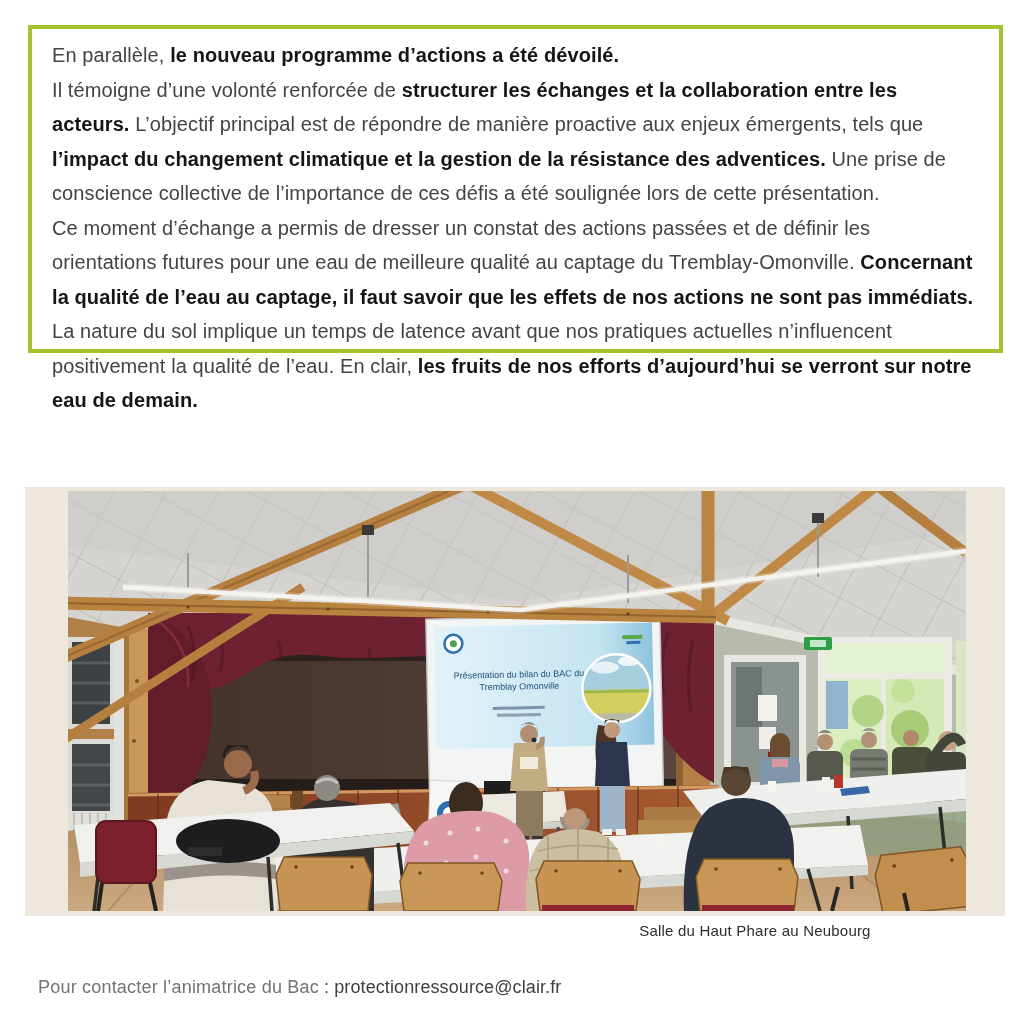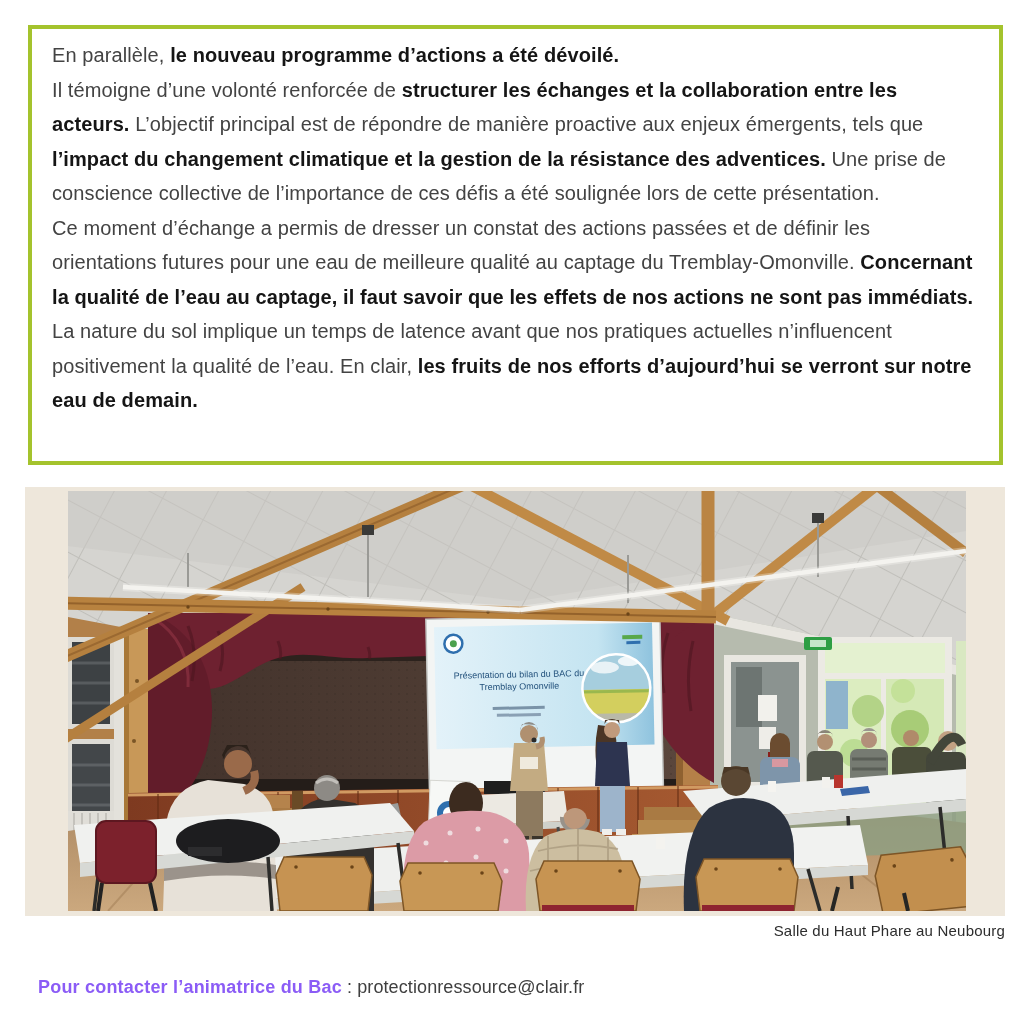--- a/index.html
+++ b/index.html
@@ -1,41 +1,41 @@
 <!DOCTYPE html>
 <html><head>
 <meta charset="utf-8">
 <style>
   html,body{margin:0;padding:0;}
   body{
     width:1030px;height:1030px;position:relative;background:#ffffff;
     font-family:"Liberation Sans", sans-serif;color:#3f3f3f;overflow:hidden;
   }
   .intro-box{
-    position:absolute;left:28px;top:25px;width:975px;height:440px;
+    position:absolute;left:28px;top:25px;width:975px;height:328px;
     box-sizing:border-box;border:4px solid #a4c32d;background:#ffffff;
     padding:9px 20px 0 20px;
   }
   .intro-box p{margin:0;font-size:20px;line-height:34.5px;color:#434343;letter-spacing:.1px;}
   .intro-box b{color:#151515;font-weight:700;}
   .photo-block{
     position:absolute;left:25px;top:487px;width:980px;height:429px;
     box-sizing:border-box;background:#eee7db;
     padding:4px 39px 5px 43px;
   }
   .photo-frame{width:898px;height:420px;overflow:hidden;position:relative;background:#d5d4d0;}
   .photo-frame svg{display:block;width:898px;height:420px;}
   .photo-caption{
-    position:absolute;right:25px;top:922px;width:500px;text-align:right;
+    position:absolute;right:25px;top:922px;width:500px;text-align:center;
     font-size:15px;color:#2d2d2d;letter-spacing:.2px;
   }
   .contact-line{
     position:absolute;left:38px;top:977px;font-size:18px;color:#3f3f3f;letter-spacing:.1px;
   }
-  .contact-line .cb{font-weight:700;color:#8b5cf6;letter-spacing:.2px;}
+  .contact-line .cb{font-weight:400;color:#737373;letter-spacing:.2px;}
 </style>
 </head>
 <body>
 
 <div class="intro-box" style="border-color: rgb(164, 195, 45);">
   <div id="intro-paragraphs">
       <p><span>En parallèle, </span><b>le nouveau programme d’actions a été dévoilé.</b></p>
       <p><span>Il témoigne d’une volonté renforcée de </span><b>structurer les échanges et la collaboration entre les acteurs.</b><span> L’objectif principal est de répondre de manière proactive aux enjeux émergents, tels que </span><b>l’impact du changement climatique et la gestion de la résistance des adventices.</b><span> Une prise de conscience collective de l’importance de ces défis a été soulignée lors de cette présentation.</span></p>
       <p><span>Ce moment d’échange a permis de dresser un constat des actions passées et de définir les orientations futures pour une eau de meilleure qualité au captage du Tremblay-Omonville. </span><b>Concernant la qualité de l’eau au captage, il faut savoir que les effets de nos actions ne sont pas immédiats.</b><span> La nature du sol implique un temps de latence avant que nos pratiques actuelles n’influencent positivement la qualité de l’eau. En clair, </span><b>les fruits de nos efforts d’aujourd’hui se verront sur notre eau de demain.</b></p>
     </div>

